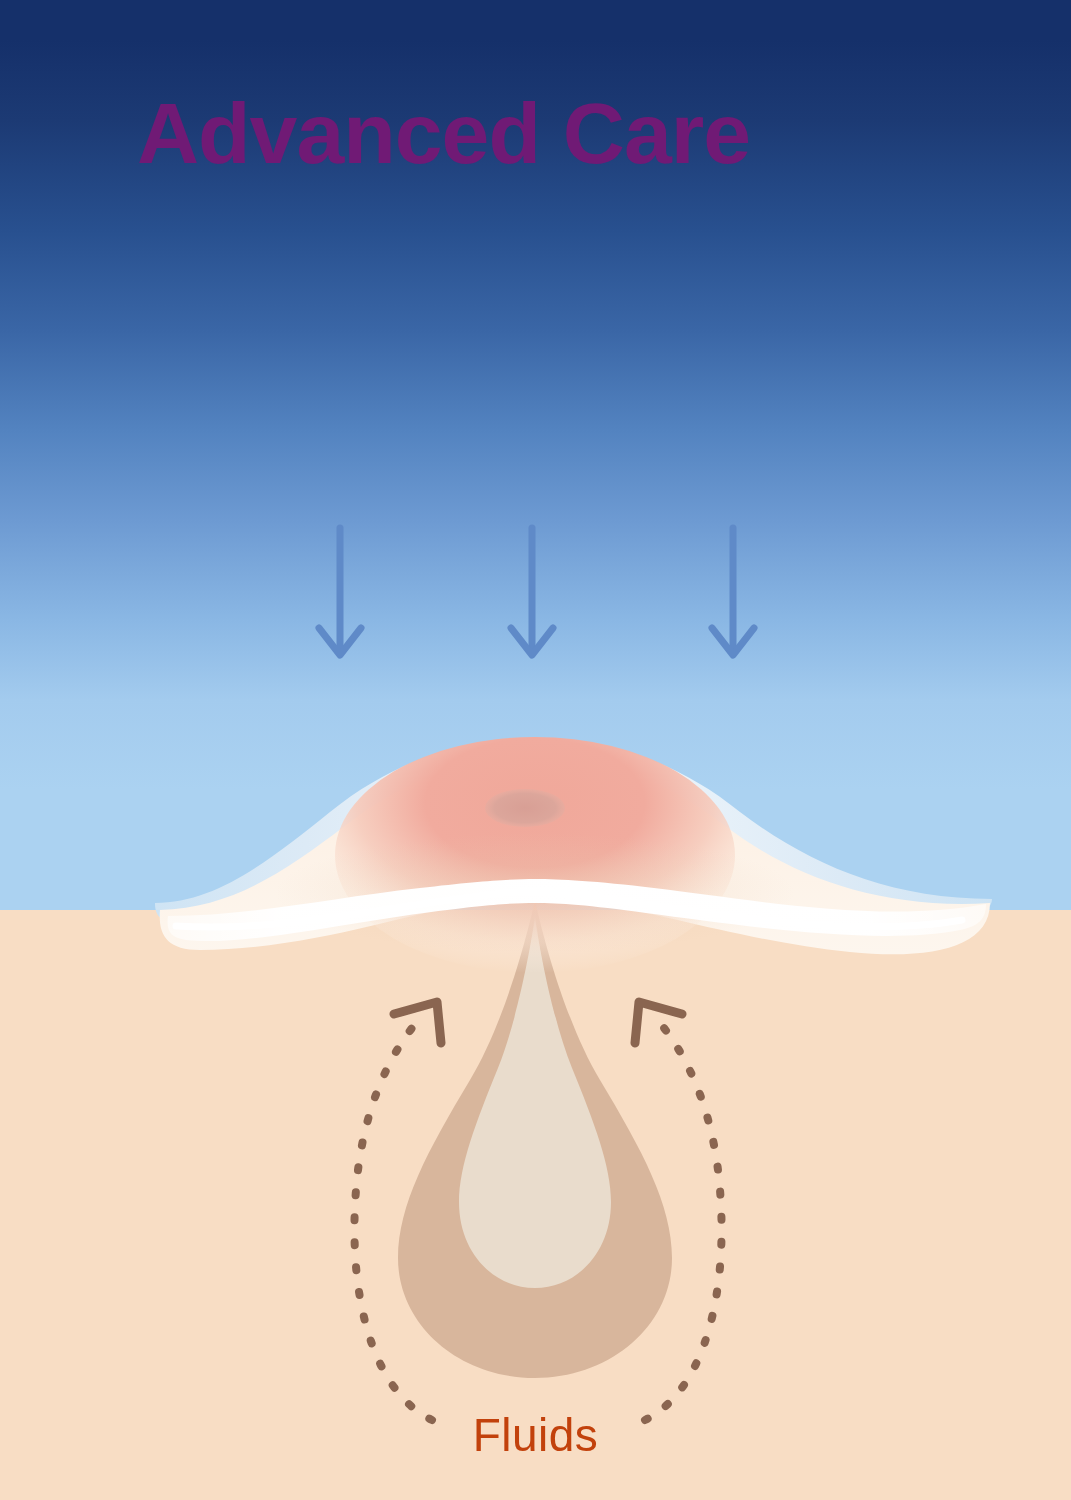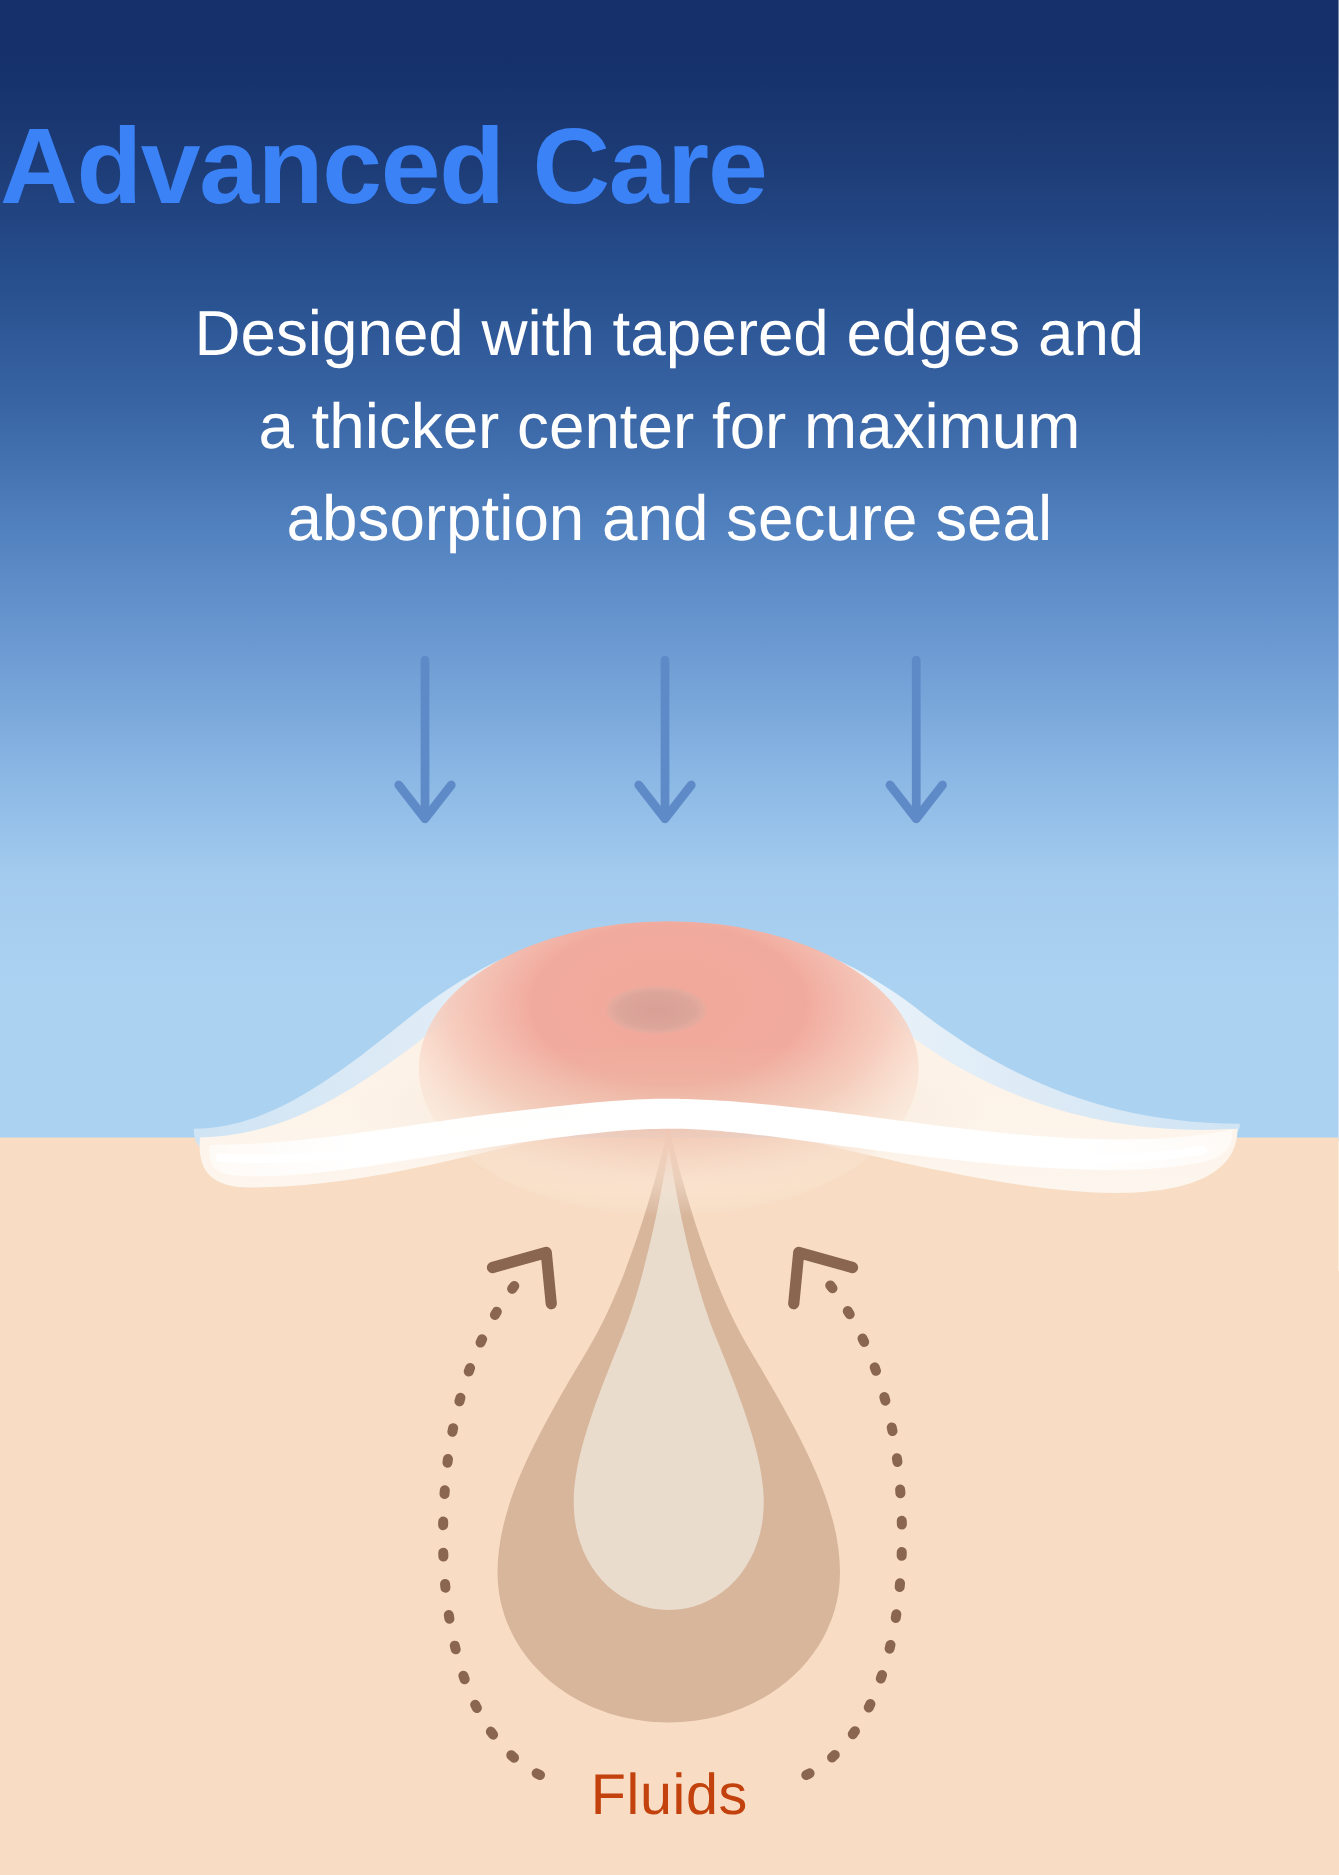--- a/index.html
+++ b/index.html
@@ -27,22 +27,22 @@
       #abd2f1 913px);
   }
   
   #skin{
     position:absolute; left:0; top:910px; width:1071px; height:590px;
     background:#f8ddc4;
   }
   
   #title{
     position:absolute; left:0; top:90px; width:887px;
-    text-align:left;
-    color:#3b82f6;
+    text-align:center;
+    color:#701a75;
     font-size:86px;
     font-weight:700;
     letter-spacing:-1px;
     line-height:1.0;
   }
   #subtitle{
     position:absolute; left:0; top:230px; width:1071px;
     text-align:center;
     color:#ffffff;
     font-size:51px;
@@ -65,25 +65,20 @@
 </head>
 <body>
 
 <div id="stage">
 
   <div id="sky"></div>
   <div id="skin"></div>
 
   <div id="title">Advanced Care</div>
 
-  <div id="subtitle">
-    <div>Designed with tapered edges and</div>
-    <div>a thicker center for maximum</div>
-    <div>absorption and secure seal</div>
-  </div>
 
   <svg class="svglayer" viewBox="0 0 1071 1500" xmlns="http://www.w3.org/2000/svg">
     <defs>
 
       <linearGradient id="gBody" x1="0" y1="0" x2="0" y2="1">
         <stop offset="0%" stop-color="#fdeee0"></stop>
         <stop offset="45%" stop-color="#fdf2e7"></stop>
         <stop offset="100%" stop-color="#fdf6ee"></stop>
       </linearGradient>
 

